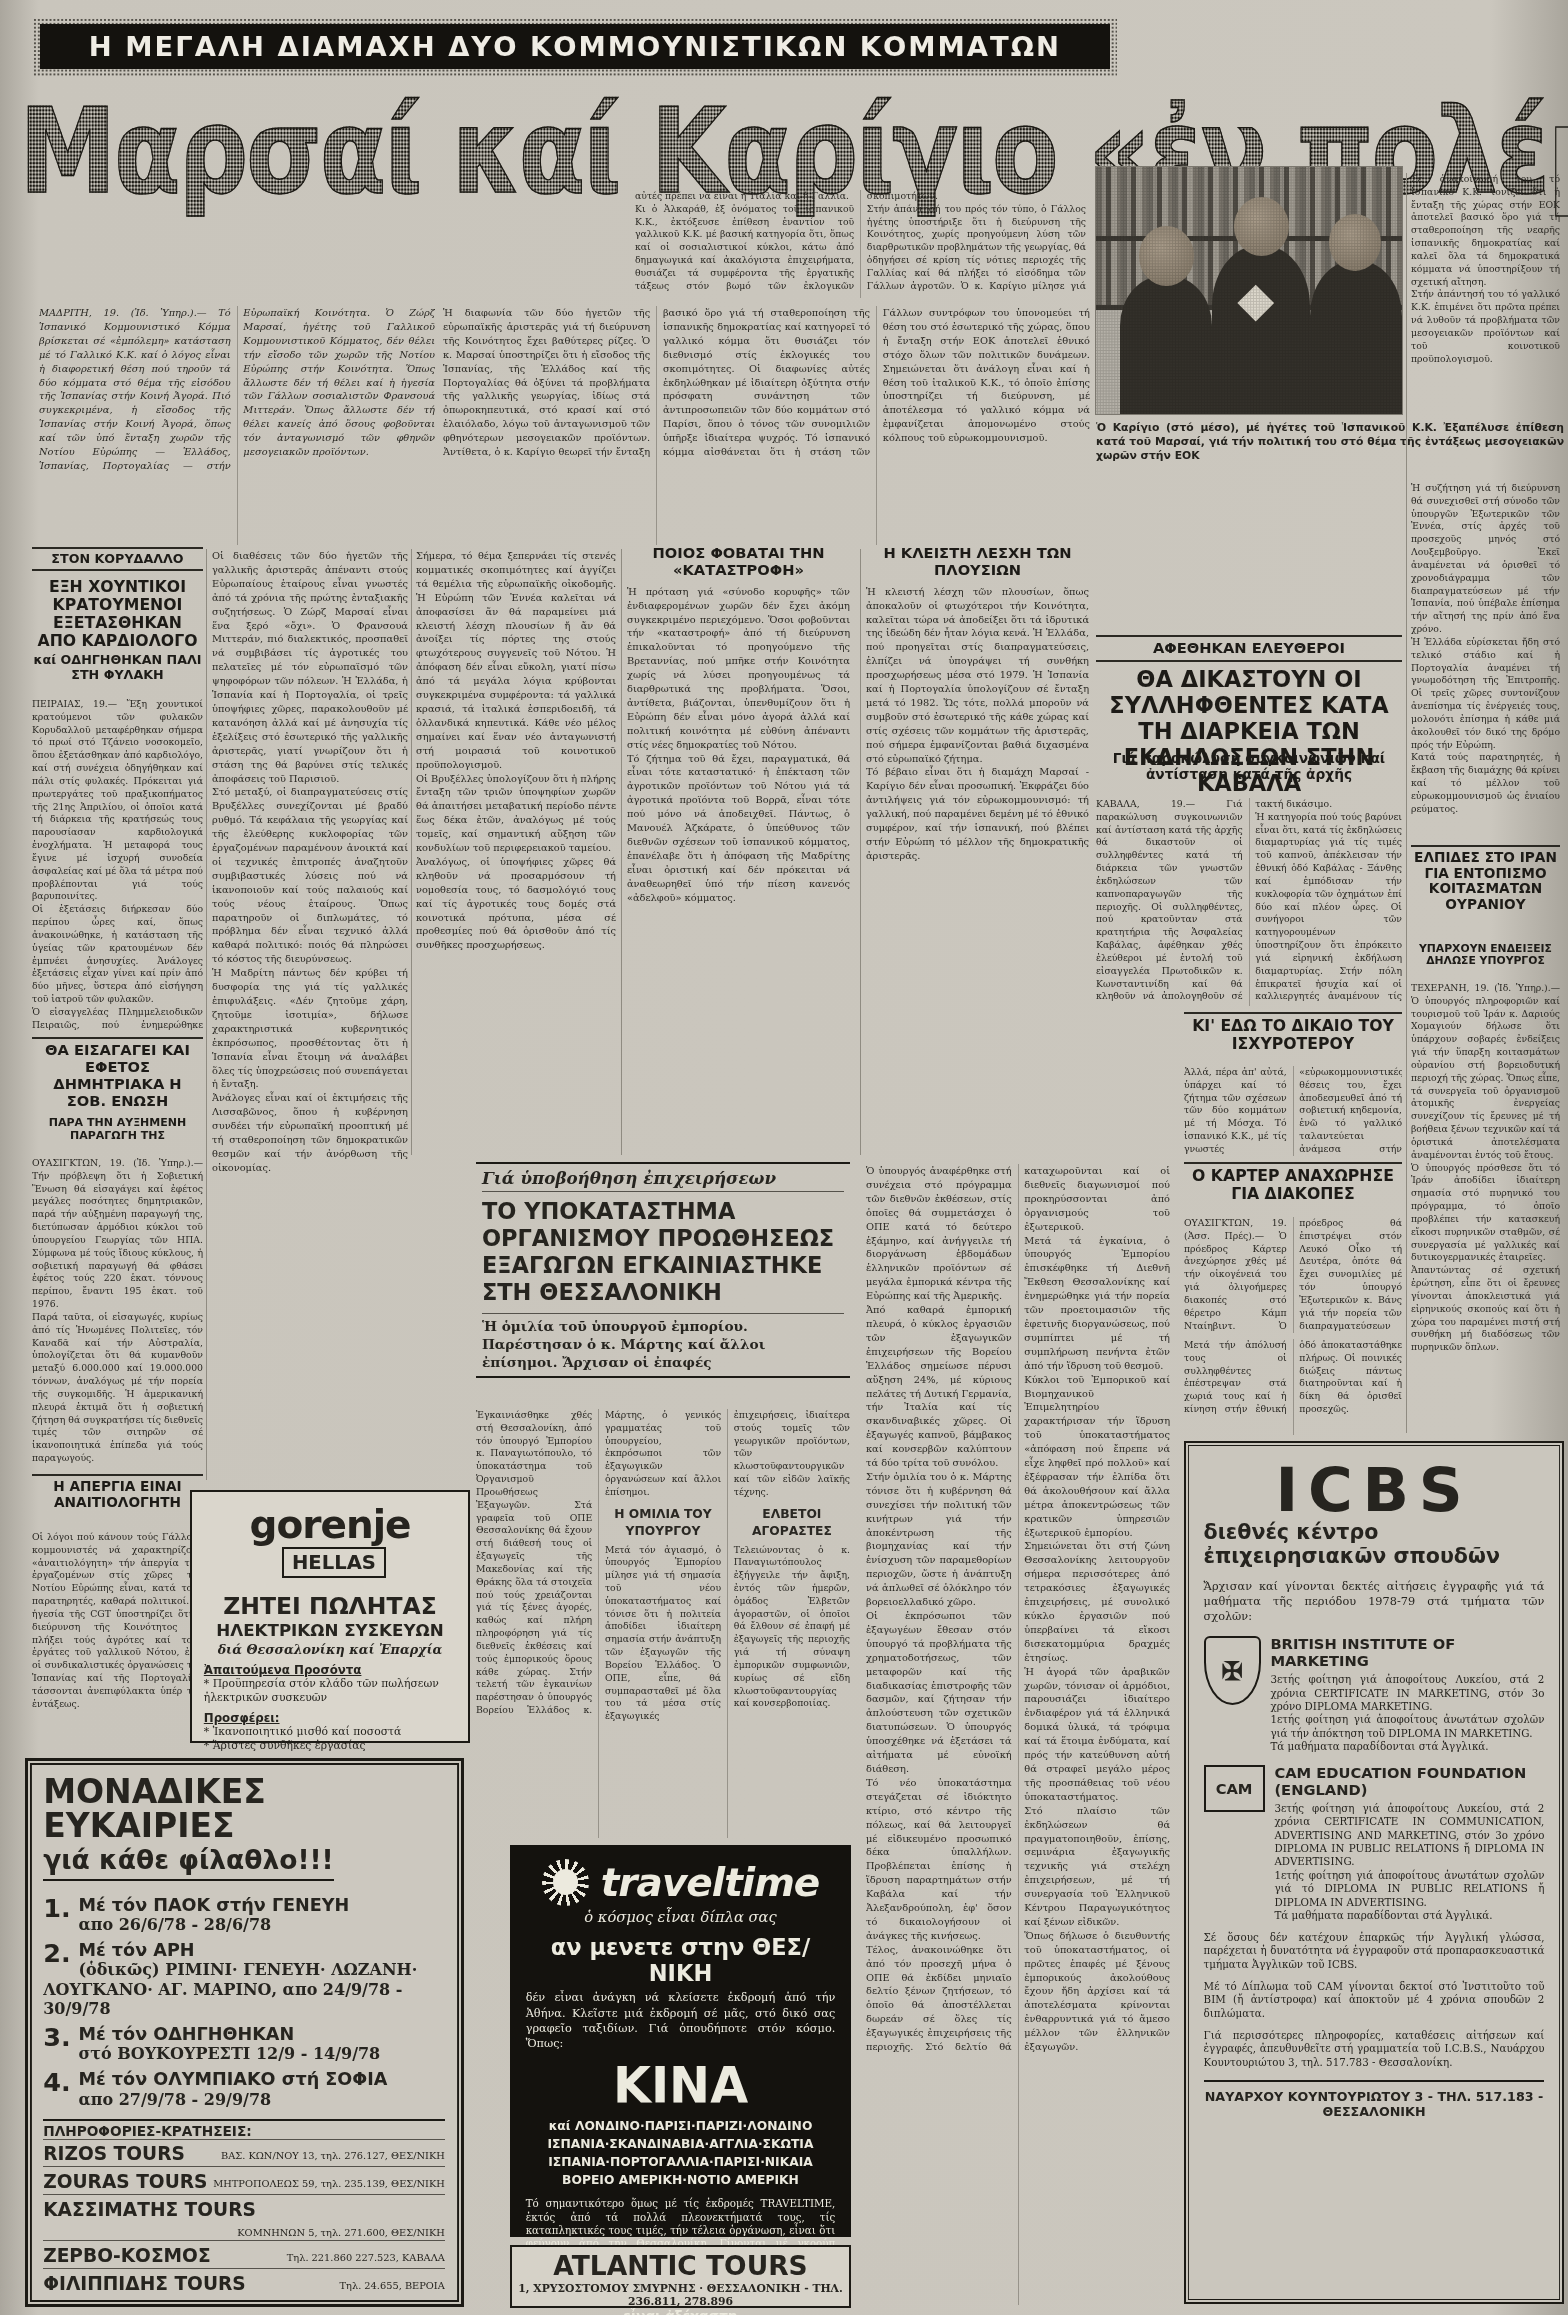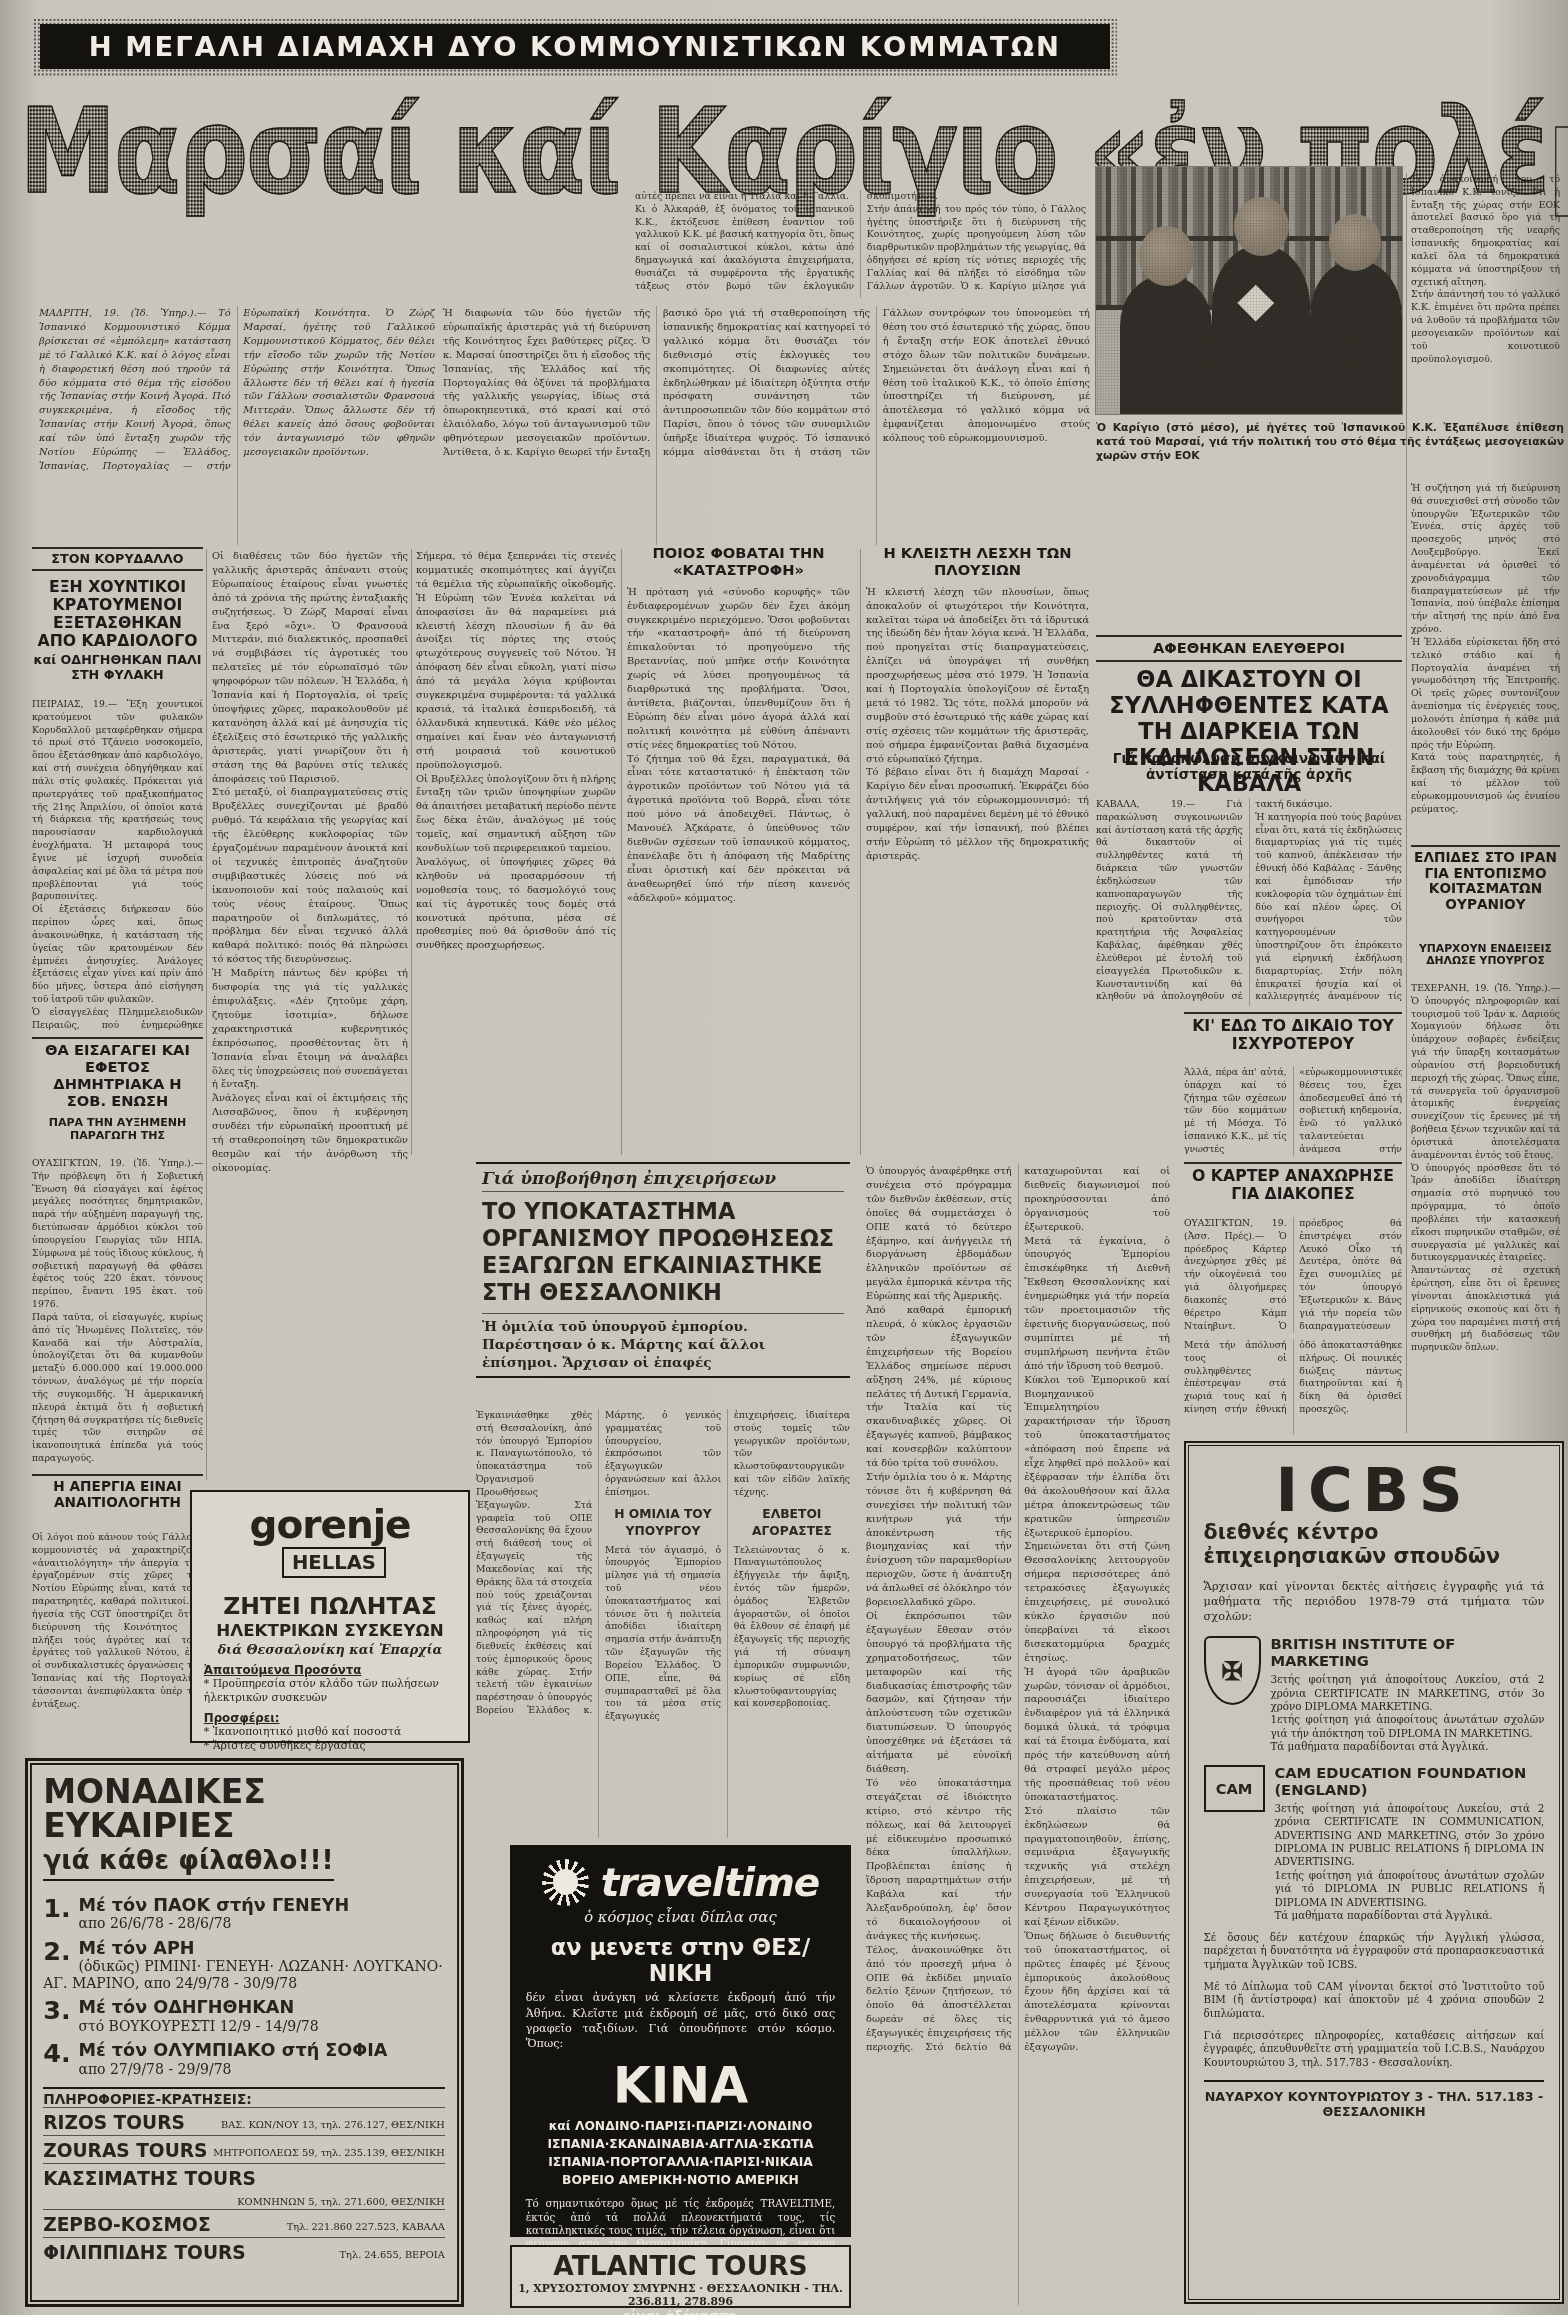--- a/index.html
+++ b/index.html
@@ -53,21 +53,21 @@
   .gor-sec{font-family:"DejaVu Sans",sans-serif;font-weight:bold;font-size:11.8px;text-decoration:underline;margin-top:5.9px;text-align:left;}
   .gor-item{font-size:10.8px;text-align:left;line-height:1.3;}
   .gor-info{font-family:"DejaVu Sans",sans-serif;font-weight:bold;font-size:11.8px;margin-top:5.9px;text-align:left;}
 
   .offers{border:3.9px solid #1c1a15;box-shadow:inset 0 0 0 2px #c9c5bc,inset 0 0 0 3.9px #1c1a15;padding:13.7px 15.7px;box-sizing:border-box;background:#ccc8bf;}
   .off-title{font-family:"DejaVu Sans",sans-serif;font-weight:bold;font-size:33px;line-height:1.05;}
   .off-title2{font-family:"DejaVu Sans",sans-serif;font-weight:bold;font-size:26.5px;border-bottom:2.9px double #1c1a15;display:inline-block;padding-bottom:3.9px;margin-bottom:7.8px;}
   .off-item{margin-top:6.9px;}
   .off-num{font-family:"DejaVu Sans",sans-serif;font-weight:bold;font-size:25.5px;float:left;margin-right:7.8px;line-height:1;}
   .off-main{font-family:"DejaVu Sans",sans-serif;font-weight:bold;font-size:17.6px;line-height:1.1;}
-  .off-det{font-size:14px;font-weight:normal;line-height:1.2;}
+  .off-det{font-size:16px;font-weight:bold;line-height:1.2;}
   .off-info{font-family:"DejaVu Sans",sans-serif;font-weight:bold;font-size:13.7px;border-top:2px solid #1c1a15;margin-top:9.8px;padding-top:2px;}
   .agency{border-top:1px solid #55524b;padding:3.9px 0 2px 0;overflow:hidden;}
   .ag-name{font-family:"DejaVu Sans",sans-serif;font-weight:bold;font-size:18.6px;float:left;}
   .ag-det{font-size:9.8px;float:right;margin-top:6.9px;}
 
   .tt{background:#14120e;color:#eceade;padding:13.7px 15.7px;box-sizing:border-box;text-align:center;}
   .tt-logo-row{display:flex;align-items:center;justify-content:center;gap:12px;}
   .sun{width:47px;height:47px;border-radius:50%;background:repeating-conic-gradient(#eceade 0 9deg,#14120e 9deg 24deg);position:relative;flex:0 0 auto;}
   .sun::after{content:"";position:absolute;inset:10.8px;border-radius:50%;background:#eceade;}
   .tt-logo{font-family:"DejaVu Sans",sans-serif;font-weight:bold;font-style:italic;font-size:39px;letter-spacing:-1px;}

